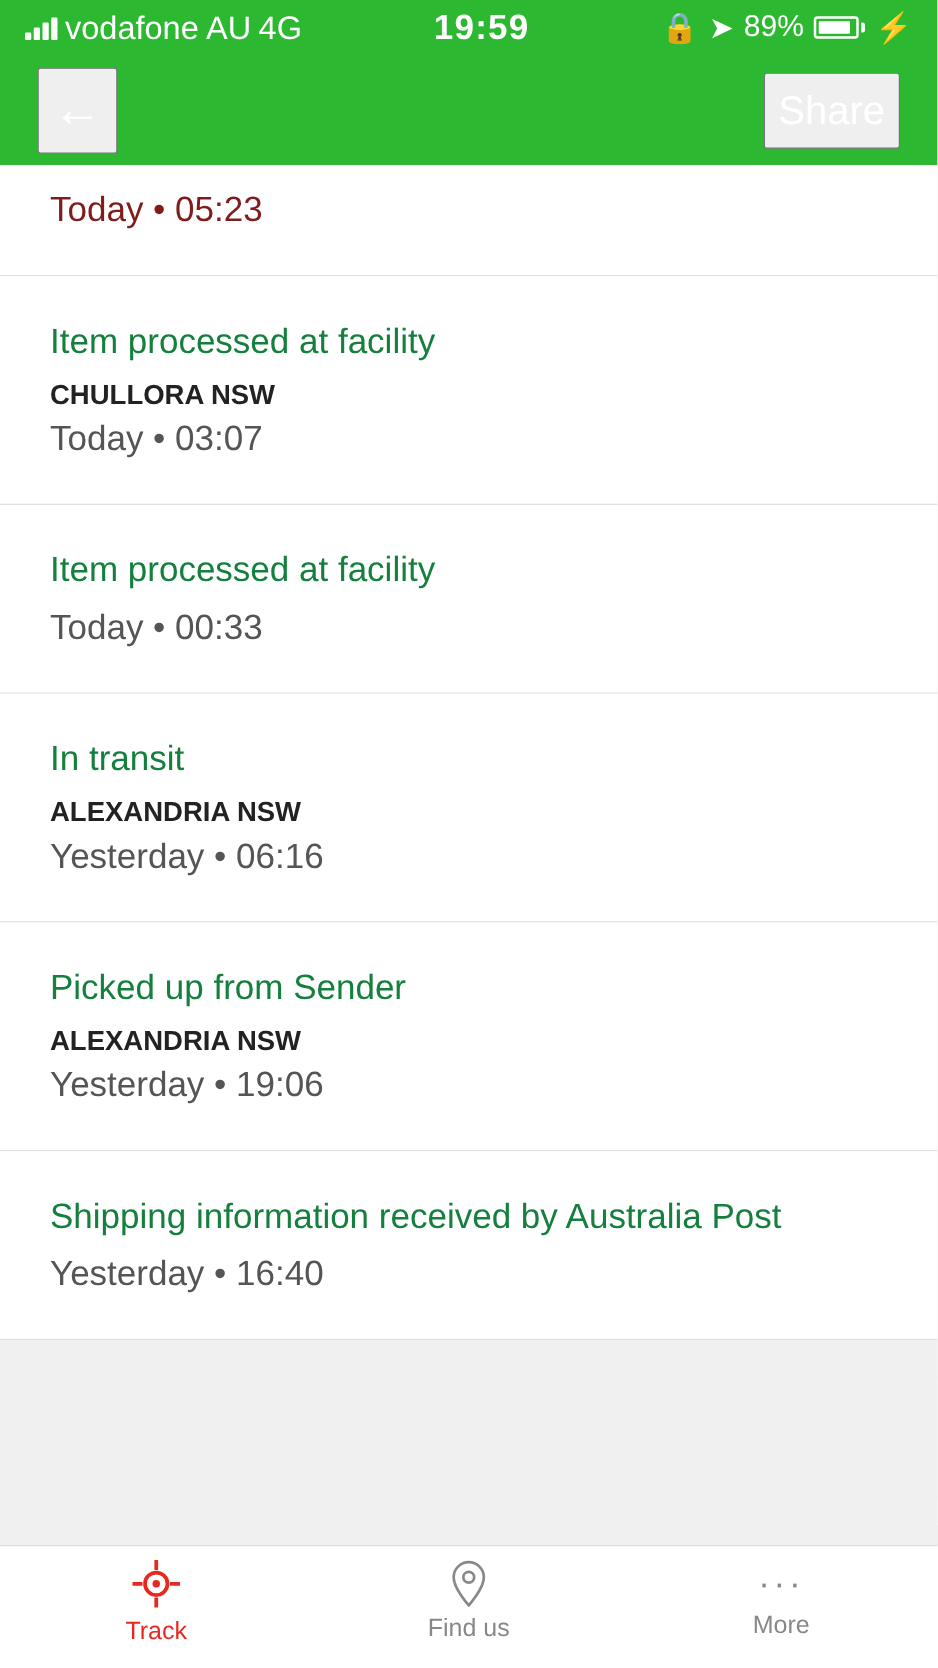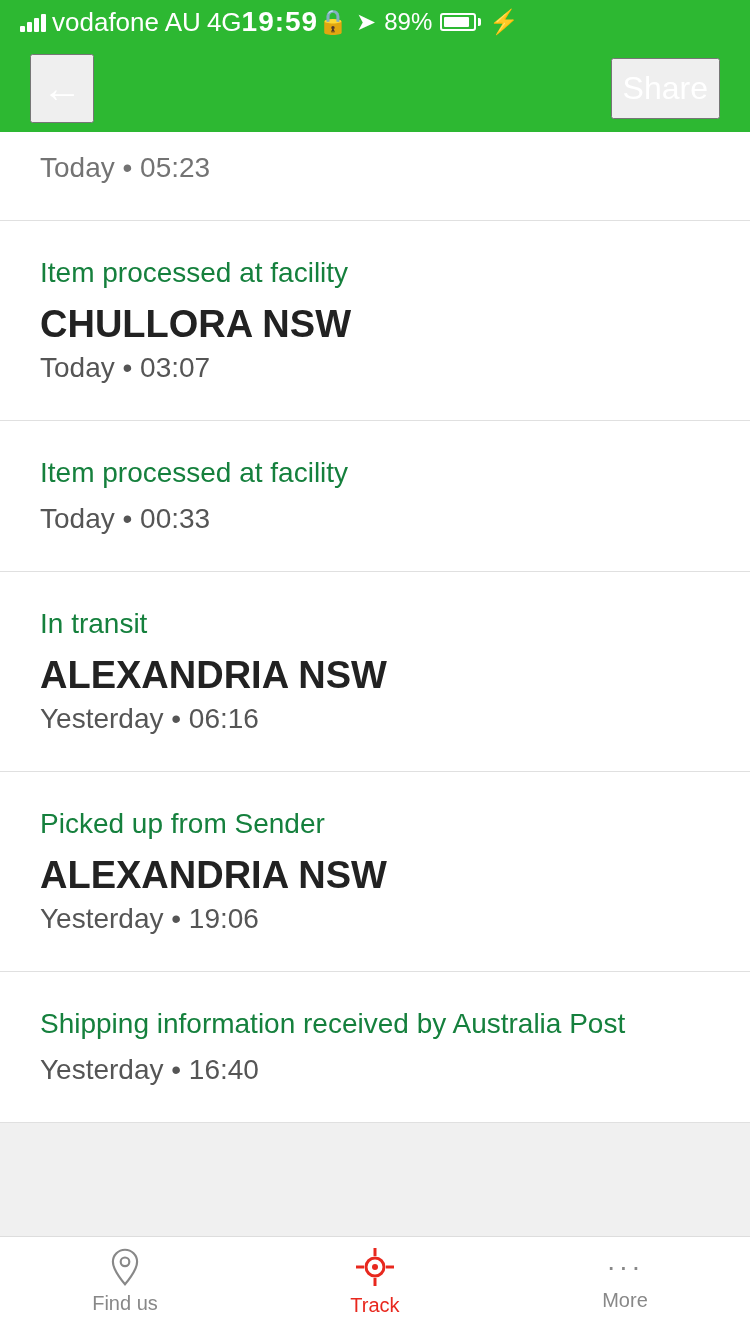--- a/index.html
+++ b/index.html
@@ -13,20 +13,21 @@
       position: relative;
       overflow-x: hidden;
     }
 
     
     .status-bar {
       background: #2db832;
       height: 44px;
       display: flex;
       align-items: center;
+      justify-content: space-between;
       padding: 0 20px;
       color: white;
       font-size: 26px;
       font-weight: 500;
     }
     .status-bar-left {
       display: flex;
       align-items: center;
       gap: 6px;
     }
@@ -119,41 +120,41 @@
     }
 
     .track-status {
       font-size: 28px;
       color: #15803d;
       margin-bottom: 14px;
       font-weight: 400;
     }
 
     .track-location {
-      font-size: 38px;
+      font-size: 22px;
       font-weight: 700;
       color: #222;
       margin-bottom: 6px;
     }
 
     .track-time {
       font-size: 28px;
       color: #555;
       font-weight: 400;
     }
 
     
     .partial-item {
       padding: 20px 40px 36px;
       border-bottom: 1px solid #e0e0e0;
       background: white;
     }
     .partial-time {
       font-size: 28px;
-      color: #737373;
+      color: #7f1d1d;
     }
 
     
     .bottom-nav {
       position: fixed;
       bottom: 0;
       left: 0;
       width: 750px;
       height: 98px;
       background: white;
@@ -286,38 +287,38 @@
       <div class="track-time" style="margin-top: 8px;">Yesterday • 16:40</div>
     </div>
 
   </div>
 
   <div class="grey-area"></div>
 </div>
 
 <div class="bottom-nav">
 
-  <div class="nav-item">
-    <svg class="findus-icon-svg" viewBox="0 0 38 44" fill="none" xmlns="http://www.w3.org/2000/svg">
-      <path d="M19 2C11.268 2 5 8.268 5 16c0 10.5 14 26 14 26s14-15.5 14-26c0-7.732-6.268-14-14-14z" stroke="#888" stroke-width="2.5"></path>
-      <circle cx="19" cy="16" r="5" stroke="#888" stroke-width="2.5"></circle>
-    </svg>
-    <span class="nav-label">Find us</span>
-  </div>
-
   <div class="nav-item active">
     <svg class="track-icon-svg" viewBox="0 0 42 42" fill="none" xmlns="http://www.w3.org/2000/svg">
       <circle cx="21" cy="21" r="9" stroke="#e8281e" stroke-width="3"></circle>
       <circle cx="21" cy="21" r="3" fill="#e8281e"></circle>
       <line x1="21" y1="2" x2="21" y2="10" stroke="#e8281e" stroke-width="3"></line>
       <line x1="21" y1="32" x2="21" y2="40" stroke="#e8281e" stroke-width="3"></line>
       <line x1="2" y1="21" x2="10" y2="21" stroke="#e8281e" stroke-width="3"></line>
       <line x1="32" y1="21" x2="40" y2="21" stroke="#e8281e" stroke-width="3"></line>
     </svg>
     <span class="nav-label">Track</span>
   </div>
 
+  <div class="nav-item">
+    <svg class="findus-icon-svg" viewBox="0 0 38 44" fill="none" xmlns="http://www.w3.org/2000/svg">
+      <path d="M19 2C11.268 2 5 8.268 5 16c0 10.5 14 26 14 26s14-15.5 14-26c0-7.732-6.268-14-14-14z" stroke="#888" stroke-width="2.5"></path>
+      <circle cx="19" cy="16" r="5" stroke="#888" stroke-width="2.5"></circle>
+    </svg>
+    <span class="nav-label">Find us</span>
+  </div>
+
 
   <div class="nav-item">
     <div class="more-dots">···</div>
     <span class="nav-label">More</span>
   </div>
 </div>
 
 </body></html>

